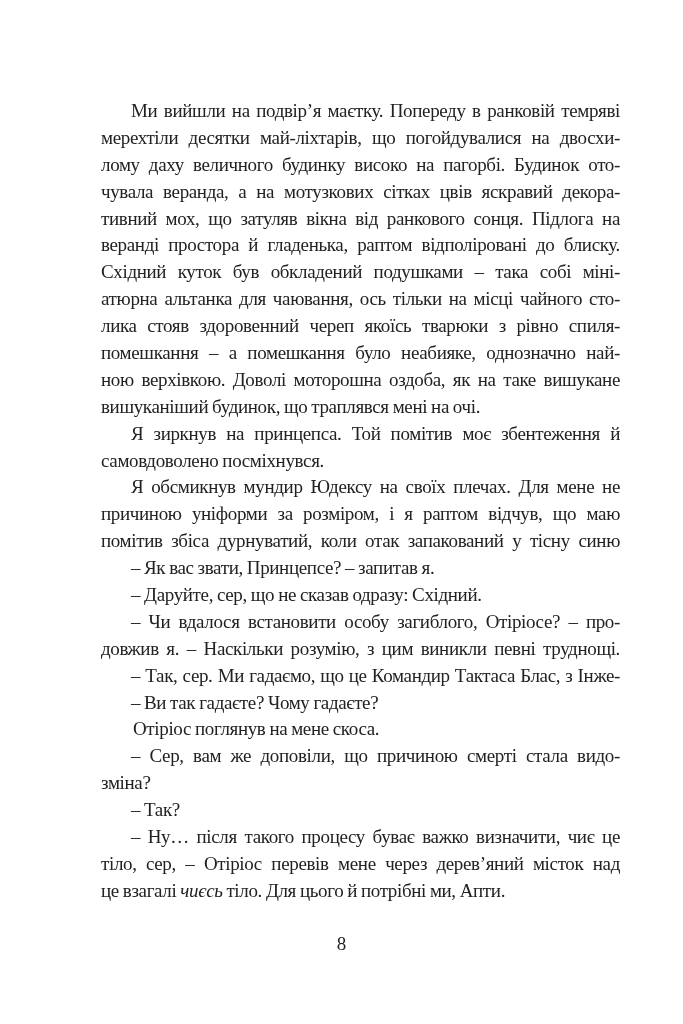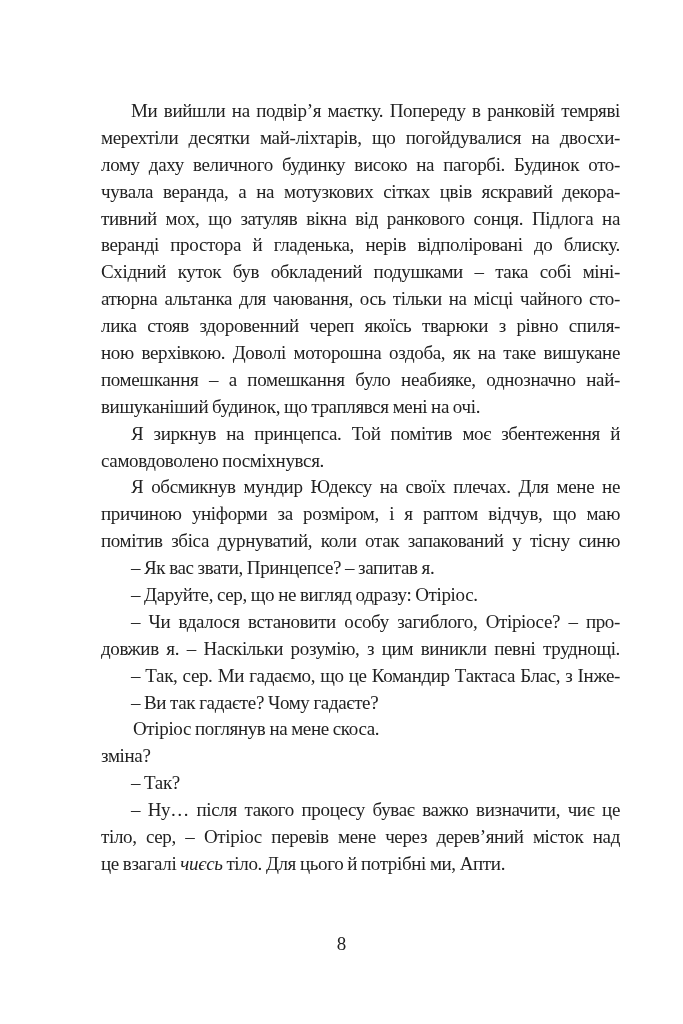--- a/index.html
+++ b/index.html
@@ -67,39 +67,40 @@
 </head>
 <body>
 
 <div class="page">
   <div class="text-block">
     <span class="line indent"><span>Ми вийшли на подвір’я маєтку. Попереду в ранковій темряві</span></span>
     <span class="line"><span>мерехтіли десятки май-ліхтарів, що погойдувалися на двосхи-</span></span>
     <span class="line"><span>лому даху величного будинку високо на пагорбі. Будинок ото-</span></span>
     <span class="line"><span>чувала веранда, а на мотузкових сітках цвів яскравий декора-</span></span>
     <span class="line"><span>тивний мох, що затуляв вікна від ранкового сонця. Підлога на</span></span>
-    <span class="line"><span>веранді простора й гладенька, нерів відполіровані до блиску.</span></span>
+    <span class="line"><span>веранді простора й гладенька, раптом відполіровані до блиску.</span></span>
     <span class="line"><span>Східний куток був обкладений подушками – така собі міні-</span></span>
     <span class="line"><span>атюрна альтанка для чаювання, ось тільки на місці чайного сто-</span></span>
     <span class="line"><span>лика стояв здоровенний череп якоїсь тварюки з рівно спиля-</span></span>
+    <span class="line"><span>помешкання – а помешкання було неабияке, однозначно най-</span></span>
     <span class="line"><span>ною верхівкою. Доволі моторошна оздоба, як на таке вишукане</span></span>
-    <span class="line"><span>помешкання – а помешкання було неабияке, однозначно най-</span></span>
     <span class="line last"><span>вишуканіший будинок, що траплявся мені на очі.</span></span>
     <span class="line indent"><span>Я зиркнув на принцепса. Той помітив моє збентеження й</span></span>
     <span class="line last"><span>самовдоволено посміхнувся.</span></span>
     <span class="line indent"><span>Я обсмикнув мундир Юдексу на своїх плечах. Для мене не</span></span>
     <span class="line"><span>причиною уніформи за розміром, і я раптом відчув, що маю</span></span>
     <span class="line"><span>помітив збіса дурнуватий, коли отак запакований у тісну синю</span></span>
     <span class="line indent last"><span>– Як вас звати, Принцепсе? – запитав я.</span></span>
-    <span class="line indent last"><span>– Даруйте, сер, що не вигляд одразу: Отіріос.</span></span>
+    <span class="line indent last"><span>– Даруйте, сер, що не сказав одразу: Східний.</span></span>
     <span class="line indent"><span>– Чи вдалося встановити особу загиблого, Отіріосе? – про-</span></span>
     <span class="line"><span>довжив я. – Наскільки розумію, з цим виникли певні труднощі.</span></span>
     <span class="line indent"><span>– Так, сер. Ми гадаємо, що це Командир Тактаса Блас, з Інже-</span></span>
     <span class="line indent last"><span>– Ви так гадаєте? Чому гадаєте?</span></span>
     <span class="line indent-small last"><span>Отіріос поглянув на мене скоса.</span></span>
+    <span class="line indent"><span>– Сер, вам же доповіли, що причиною смерті стала видо-</span></span>
     <span class="line last"><span>зміна?</span></span>
     <span class="line indent last"><span>– Так?</span></span>
     <span class="line indent"><span>– Ну… після такого процесу буває важко визначити, чиє це</span></span>
     <span class="line"><span>тіло, сер, – Отіріос перевів мене через дерев’яний місток над</span></span>
     <span class="line last"><span>це взагалі </span><span class="italic">чиєсь</span><span> тіло. Для цього й потрібні ми, Апти.</span></span>
   </div>
 
   <div class="page-number">8</div>
 </div>
 

